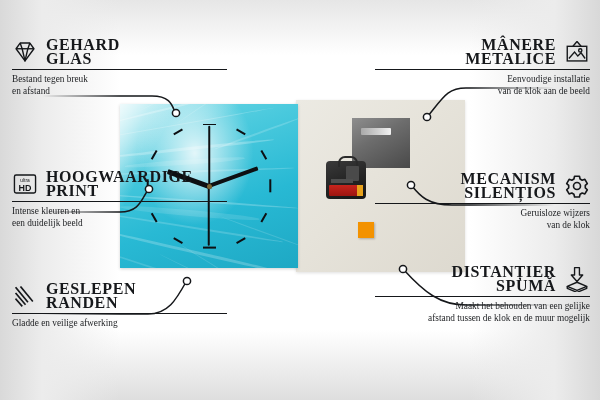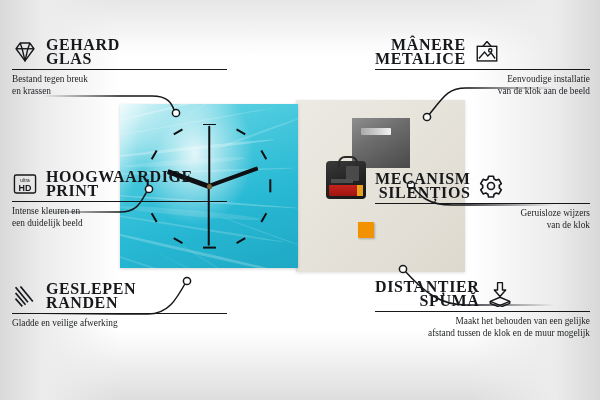--- a/index.html
+++ b/index.html
@@ -63,21 +63,21 @@
      background:#7a6330;box-shadow:0 0 1px rgba(0,0,0,.6);}
 
   
   #leaders{position:absolute;left:0;top:0;width:600px;height:400px;z-index:4;pointer-events:none;}
 
   
   .callout{position:absolute;z-index:6;width:215px;}
   .callout.left{left:12px;text-align:left;}
   .callout.right{right:10px;text-align:right;}
   .co-head{display:flex;align-items:center;gap:8px;}
-  .callout.right .co-head{flex-direction:row-reverse;justify-content:flex-end;}
+  .callout.right .co-head{flex-direction:row-reverse;}
   .co-icon{width:26px;height:26px;flex:0 0 26px;display:block;}
   .co-title{font-size:16px;line-height:14px;letter-spacing:.6px;color:#16181b;
      font-weight:700;font-family:"Liberation Serif",serif;text-transform:uppercase;}
   .co-rule{height:1px;background:#15171a;margin:3px 0 4px 0;}
   .co-desc{font-size:9.3px;line-height:11.5px;color:#1d1f22;
      font-family:"Liberation Serif",serif;}
 </style>
 </head>
 <body>
 
@@ -170,21 +170,21 @@
         </g>
       </svg>
       <div>
         <div class="co-title">GEHARD</div>
         <div class="co-title">GLAS</div>
       </div>
     </div>
     <div class="co-rule"></div>
     <div class="co-desc">
       <div>Bestand tegen breuk</div>
-      <div>en krassen</div>
+      <div>en afstand</div>
     </div>
   </div>
 
   <div class="callout left" style="top:170px;">
     <div class="co-head">
       <svg class="co-icon" viewBox="0 0 32 32">
         <rect x="3" y="5" width="26" height="22" rx="2" fill="none" stroke="#15171a" stroke-width="1.7"></rect>
         <text x="16" y="14" font-family="Liberation Sans, sans-serif" font-size="6" fill="#15171a" text-anchor="middle">ultra</text>
         <text x="16" y="24" font-family="Liberation Sans, sans-serif" font-size="11" font-weight="bold" fill="#15171a" text-anchor="middle">HD</text>
       </svg>
@@ -256,21 +256,21 @@
         <div class="co-title">SILENȚIOS</div>
       </div>
     </div>
     <div class="co-rule"></div>
     <div class="co-desc">
       <div>Geruisloze wijzers</div>
       <div>van de klok</div>
     </div>
   </div>
 
-  <div class="callout right" style="top:280px;">
+  <div class="callout right" style="top:265px;">
     <div class="co-head">
       <svg class="co-icon" viewBox="0 0 32 32">
         <g fill="none" stroke="#15171a" stroke-width="1.7" stroke-linejoin="round">
           <path d="M13,2 h6 v9 h4 l-7,8 -7,-8 h4 Z"></path>
           <path d="M16,20 L28,25 L16,30 L4,25 Z"></path>
           <path d="M4,25 v2.5 L16,32.5 L28,27.5 V25"></path>
         </g>
       </svg>
       <div>
         <div class="co-title">DISTANȚIER</div>

